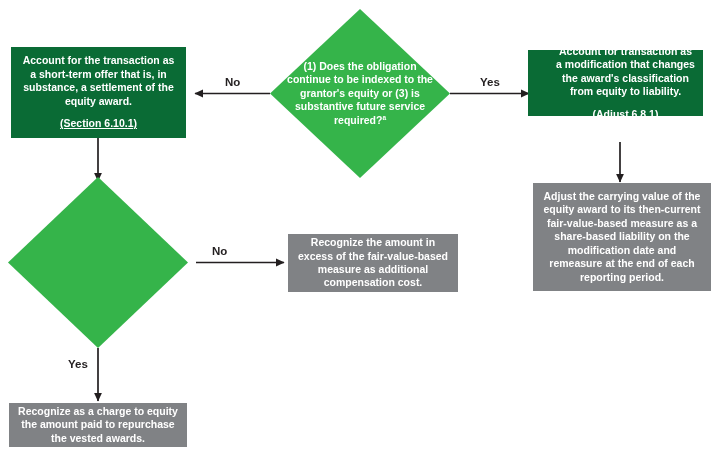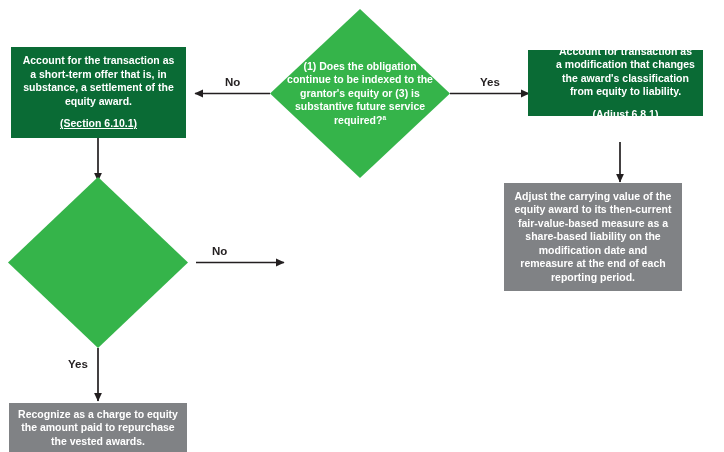--- a/index.html
+++ b/index.html
@@ -134,32 +134,35 @@
   <div class="node box box-dark" style="left:11px; top:47px; width:175px; height:91px; font-size:10.5px;">
     <div>Account for the transaction as a short-term offer that is, in substance, a settlement of the equity award.</div>
     <div class="section">(Section 6.10.1)</div>
   </div>
 
   <div class="node box box-dark" style="left:528px; top:50px; width:175px; height:66px; font-size:10.5px;padding-left:28px;">
     <div>Account for transaction as a modification that changes the award's classification from equity to liability.</div>
     <div class="section">(Adjust 6.8.1)</div>
   </div>
 
-  <div class="node box box-gray" style="left:504px; top:183px; width:178px; height:108px; font-size:10.5px;">
+  <div class="node box box-gray" style="left:533px; top:183px; width:178px; height:108px; font-size:10.5px;">
     <div>Adjust the carrying value of the equity award to its then-current fair-value-based measure as a share-based liability on the modification date and remeasure at the end of each reporting period.</div>
   </div>
 
   <div class="node diamond" style="left:8px; top:177px; width:180px; height:171px; font-size:10.5px;">
     <svg class="dia-shape" viewBox="0 0 180 171" preserveAspectRatio="none" xmlns="http://www.w3.org/2000/svg">
       <polygon points="90,0 180,85.5 90,171 0,85.5" fill="#35b44a"></polygon>
     </svg>
   </div>
 
+  <div class="node box box-gray" style="left:288px; top:234px; width:170px; height:58px; font-size:10.5px;">
+    <div>Recognize the amount in excess of the fair-value-based measure as additional compensation cost.</div>
+  </div>
 
-  <div class="node box box-gray" style="left:9px; top:403px; width:178px; height:50px; font-size:10.5px;">
+  <div class="node box box-gray" style="left:9px; top:403px; width:178px; height:44px; font-size:10.5px;">
     <div>Recognize as a charge to equity the amount paid to repurchase the vested awards.</div>
   </div>
 
   <div class="edge-label" style="left:225px; top:76px; font-size:11.5px;">No</div>
 
   <div class="edge-label" style="left:480px; top:76px; font-size:11.5px;">Yes</div>
 
   <div class="edge-label" style="left:212px; top:245px; font-size:11.5px;">No</div>
 
   <div class="edge-label" style="left:68px; top:358px; font-size:11.5px;">Yes</div>

